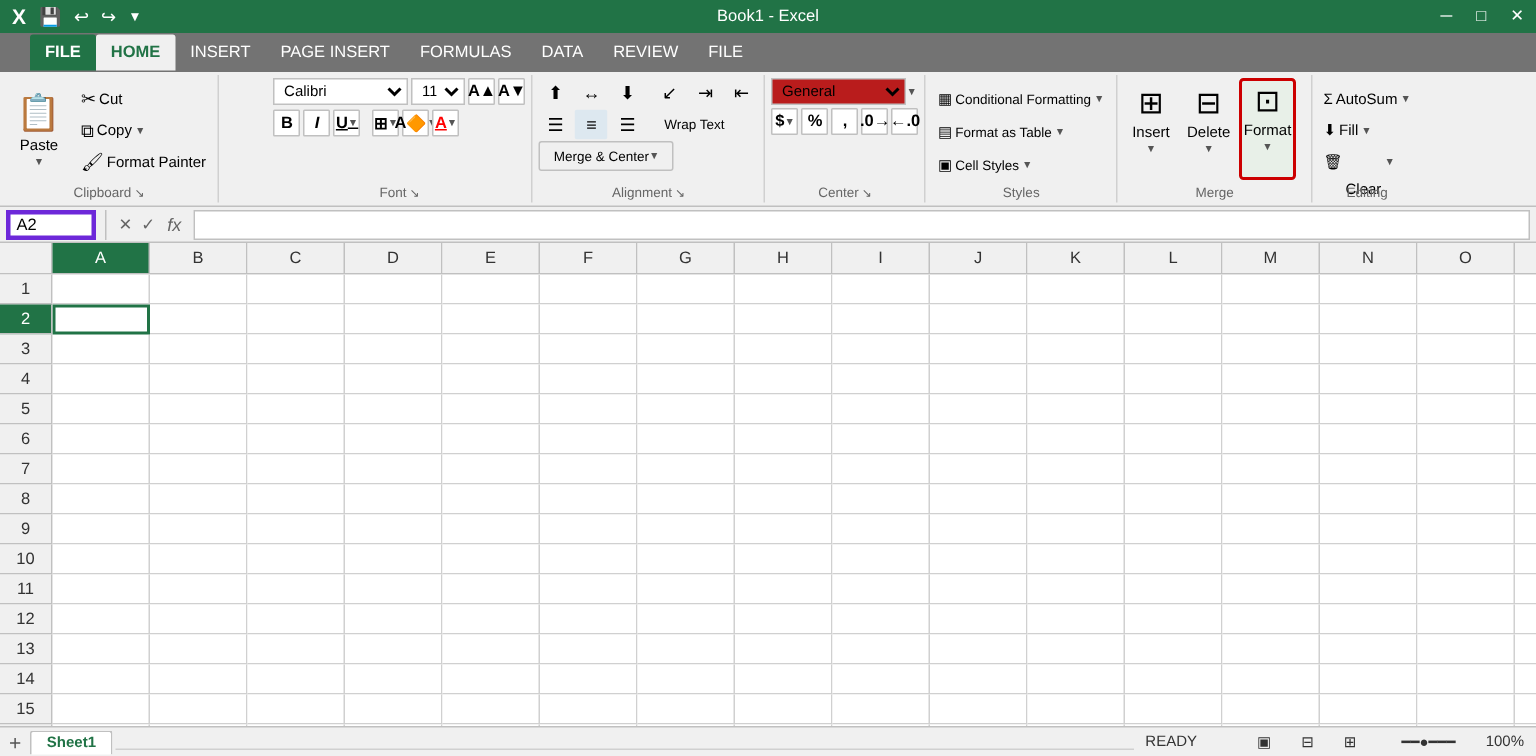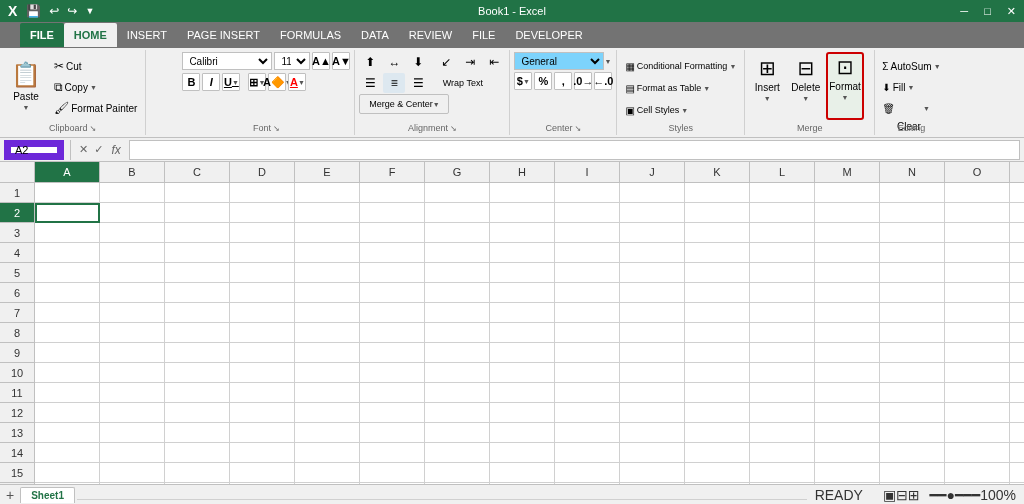--- a/index.html
+++ b/index.html
@@ -187,41 +187,41 @@
       display: flex;
       align-items: center;
       justify-content: center;
       font-size: 12px;
       border-radius: 2px;
     }
 
     
     .num-select {
       border: 1px solid #c0c0c0;
-      background: #7dd3fc;
+      background: #b91c1c;
       font-size: 10px;
       height: 18px;
       padding: 0 2px;
       width: 90px;
     }
 
     
     .formula-bar {
       height: 24px;
       background: #f0f0f0;
       display: flex;
       align-items: center;
       border-bottom: 1px solid #c0c0c0;
       padding: 0 4px;
       gap: 4px;
     }
     .name-box {
       width: 60px;
       height: 20px;
-      border: 7px solid #6d28d9;
+      border: 3px solid #6d28d9;
       background: white;
       font-size: 11px;
       padding: 0 4px;
       display: flex;
       align-items: center;
     }
     .formula-divider { width: 1px; height: 20px; background: #c0c0c0; margin: 0 2px; }
     .formula-fx { font-size: 12px; color: #666; font-style: italic; padding: 0 4px; }
     .formula-btns { display: flex; align-items: center; gap: 2px; }
     .formula-btn { font-size: 11px; cursor: pointer; padding: 0 2px; color: #666; }
@@ -401,21 +401,20 @@
 
 <div class="ribbon-tabs">
   <div class="tab-item" style="background:#217346; color:white; font-weight:bold;">FILE</div>
   <div class="tab-item active">HOME</div>
   <div class="tab-item">INSERT</div>
   <div class="tab-item">PAGE INSERT</div>
   <div class="tab-item">FORMULAS</div>
   <div class="tab-item">DATA</div>
   <div class="tab-item">REVIEW</div>
   <div class="tab-item">FILE</div>
-  <div class="tab-item">DEVELOPER</div>
 </div>
 
 <div class="ribbon">
 
   <div class="ribbon-group" style="min-width:90px;">
     <div class="ribbon-group-content">
 
       <div class="rb-large">
         <div style="font-size:24px;">📋</div>
         <div style="font-size:10px;">Paste</div>
@@ -953,21 +952,21 @@
       </div>
 
     </div>
   </div>
 </div>
 
 <div style="display:flex; align-items:center; background:#f0f0f0; border-top:1px solid #c0c0c0; height:20px;">
   <span style="font-size:14px; color:#555; cursor:pointer; padding:0 6px;">+</span>
   <div class="sheet-tab active">Sheet1</div>
   <div style="flex:1; background:#d0d0d0; height:1px; margin-top:10px;"></div>
-  <div style="font-size:14px; color:#333; padding:0 8px; display:flex; align-items:center; gap:0;">
+  <div style="font-size:10px; color:#333; padding:0 8px; display:flex; align-items:center; gap:20px;">
     <span>READY</span>
     <span style="margin-left:20px;">▣</span>
     <span>⊟</span>
     <span>⊞</span>
     <span style="margin-left:10px;">━━●━━━</span>
     <span>100%</span>
   </div>
 </div>
 
 </body></html>

